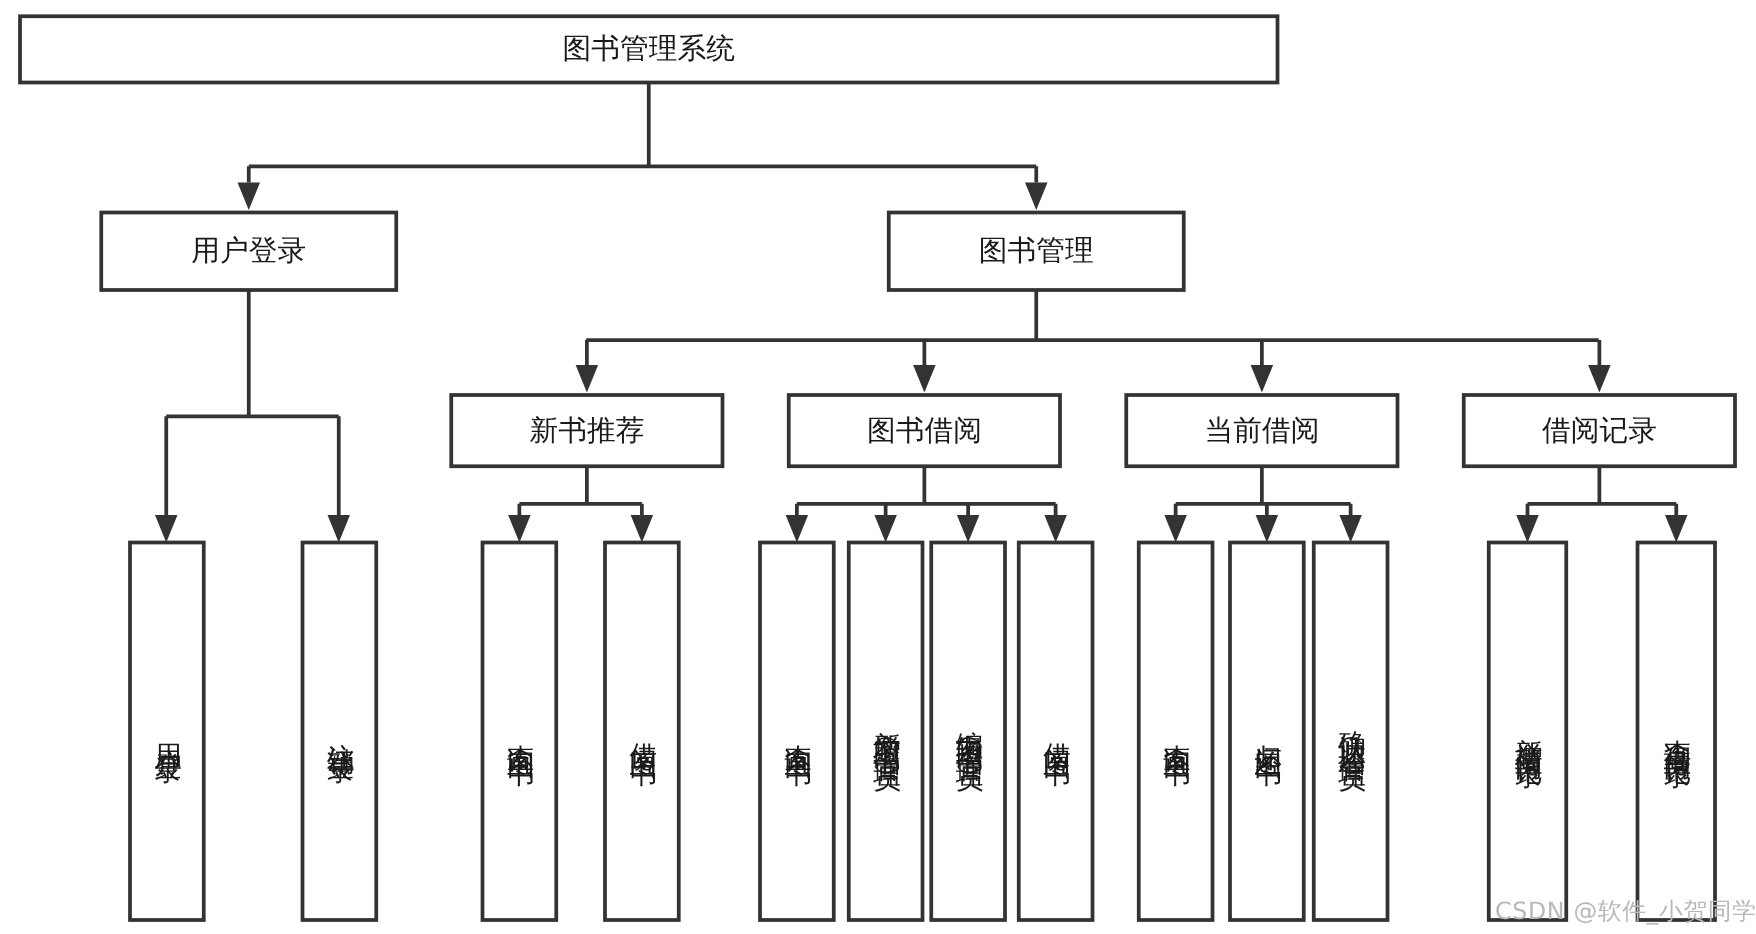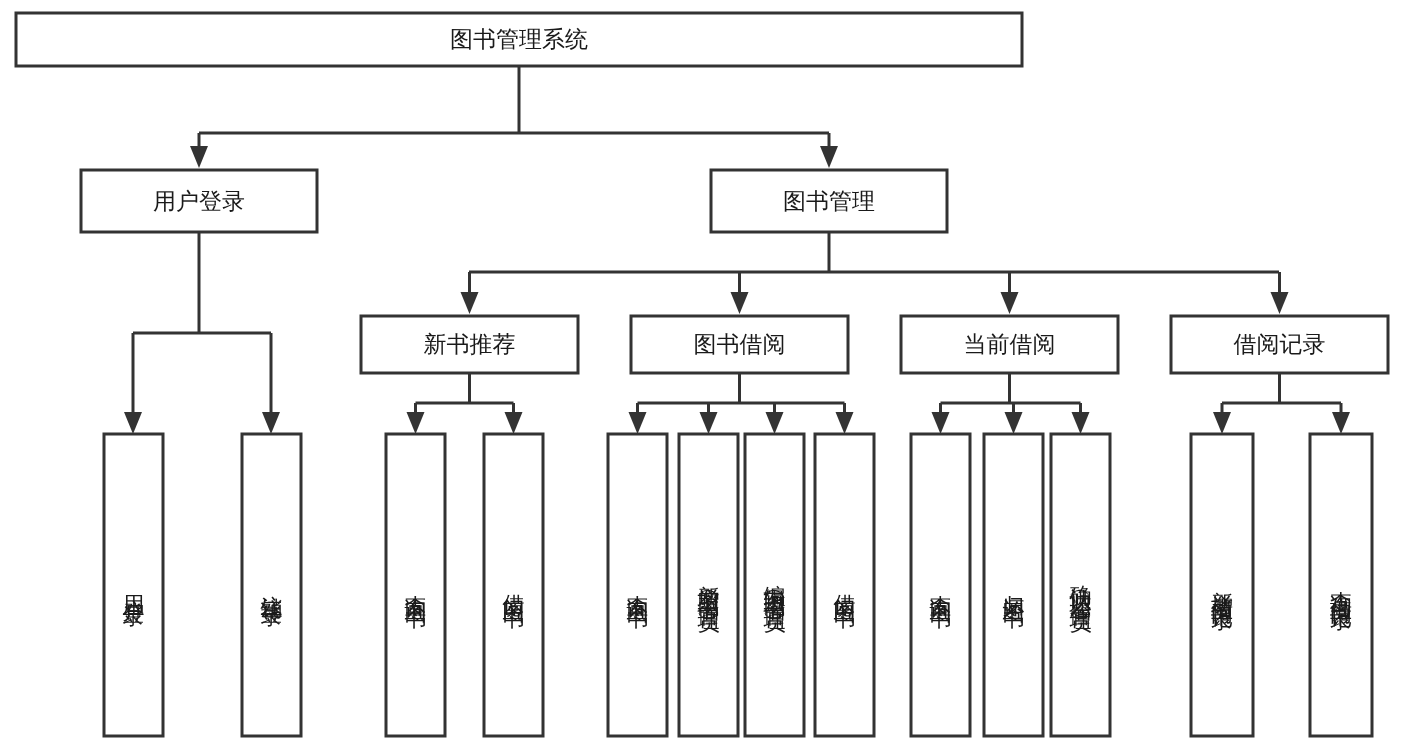--- a/index.html
+++ b/index.html
@@ -209,14 +209,15 @@
         <span class="leaf-label-text">确认归还（管理员）</span>
       </div>
       <div class="leaf-label-wrap" style="left: 1191px; top: 434px; width: 62px; height: 302px;">
         <span class="leaf-label-text">新增借阅记录</span>
       </div>
       <div class="leaf-label-wrap" style="left: 1310px; top: 434px; width: 62px; height: 302px;">
         <span class="leaf-label-text">查询借阅记录</span>
       </div>
     </div>
 
+  <div class="watermark" style="left: 1196px; top: 716px;">CSDN @软件_小贺同学</div>
 
 </div>
 
 </body></html>

